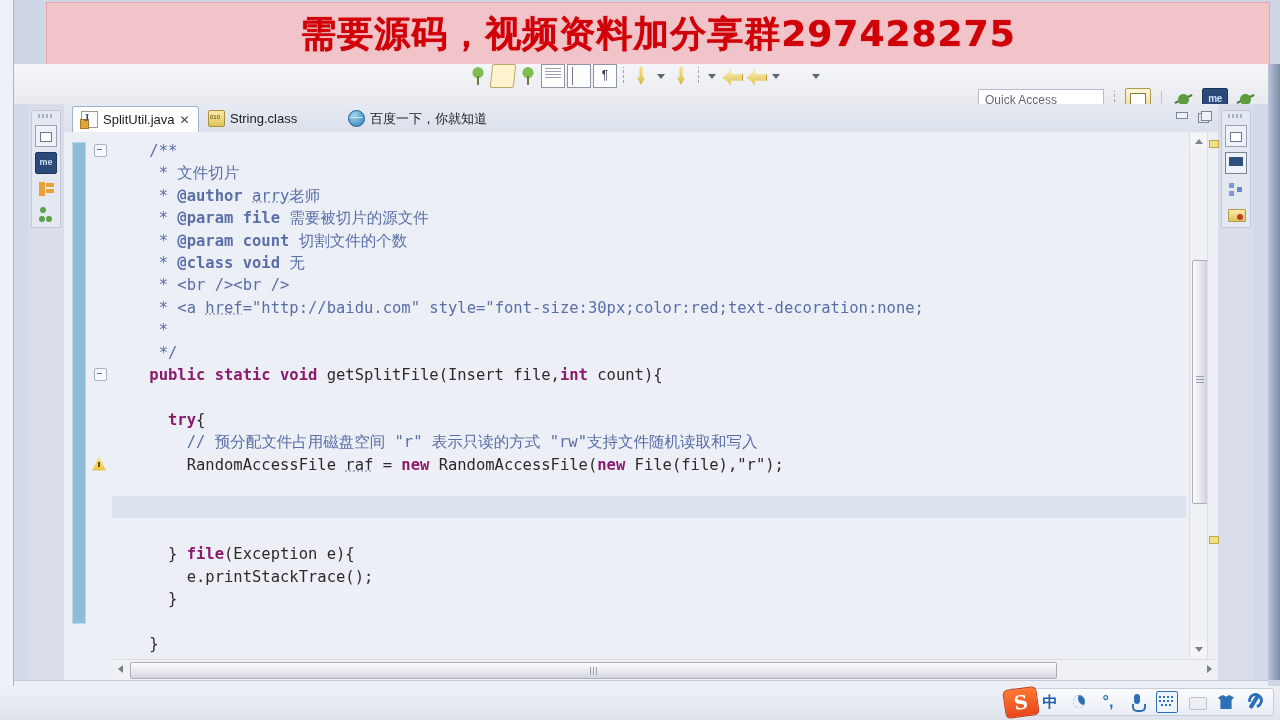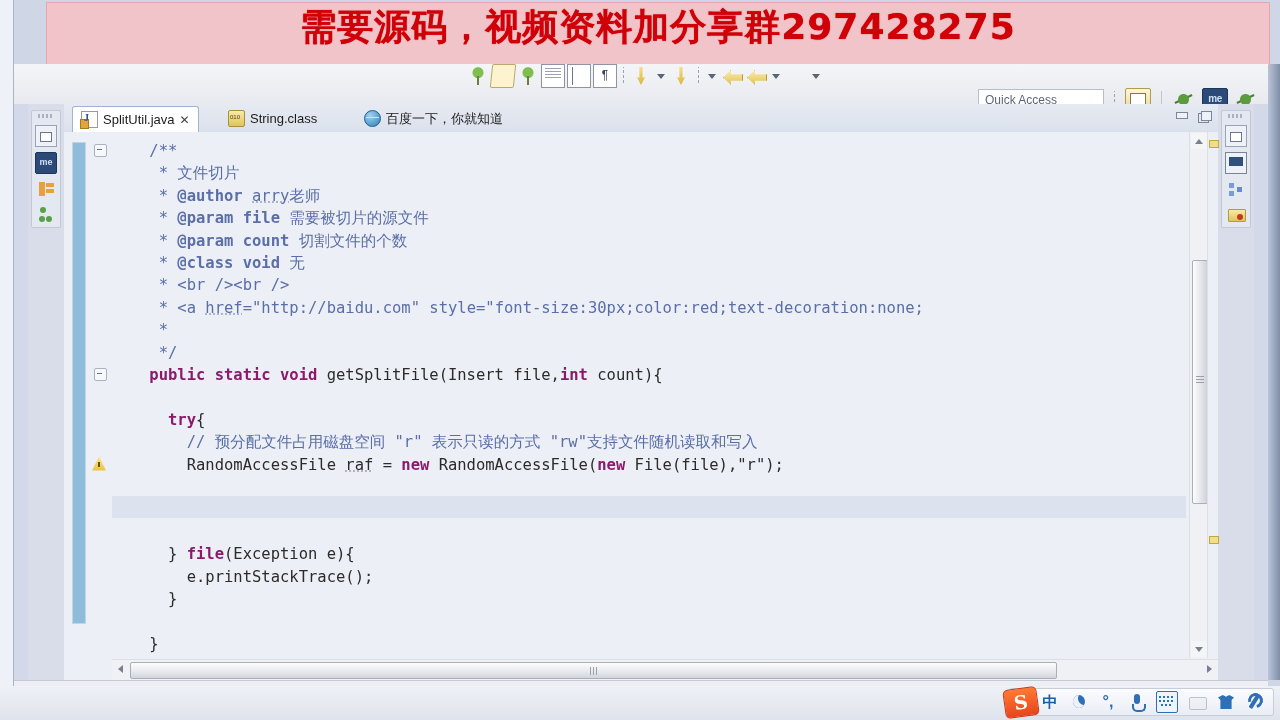--- a/index.html
+++ b/index.html
@@ -8,21 +8,21 @@
     font-family:"Liberation Sans","DejaVu Sans",sans-serif;
     background:#d6dbe9;
     position:relative;
   }
   .root{position:absolute;inset:0;background:#cfd6e6;}
 
   
   .banner{
     position:absolute;left:46px;top:2px;width:1222px;height:62px;
     background:#f0c4c8;border:1px solid #e9a7ad;
-    display:flex;justify-content:center;
+    display:flex;align-items:center;justify-content:center;
     overflow:hidden;
   }
   .banner-text{
     color:#cf0008;font-size:36px;font-weight:bold;letter-spacing:1px;
     font-family:"DejaVu Sans","Liberation Sans",sans-serif;
     white-space:nowrap;
     text-shadow:0 0 1px #cf0008;
   }
 
   
@@ -338,25 +338,25 @@
       <div class="tabbar">
         <div class="tabbar-right">
           <div class="tbr-min"></div>
           <div class="tbr-max"></div>
         </div>
       <div class="tab active" style="left: 8px;">
             <span class="ticon java"></span>
             <span>SplitUtil.java</span>
             <span class="closex">✕</span>
           </div>
-          <div class="tab" style="left: 156px;">
+          <div class="tab" style="left: 136px;">
             <span class="ticon cls"></span>
             <span>String.class</span>
           </div>
-          <div class="tab" style="left: 292px;">
+          <div class="tab" style="left: 276px;">
             <span class="ticon web"></span>
             <span>百度一下，你就知道</span>
           </div>
         </div>
 
       <div class="codearea">
         <div class="gutter">
           <div class="chgbar"></div>
         <div class="fold" style="top: 12px;"></div>
             <div class="fold" style="top: 236px;"></div>

